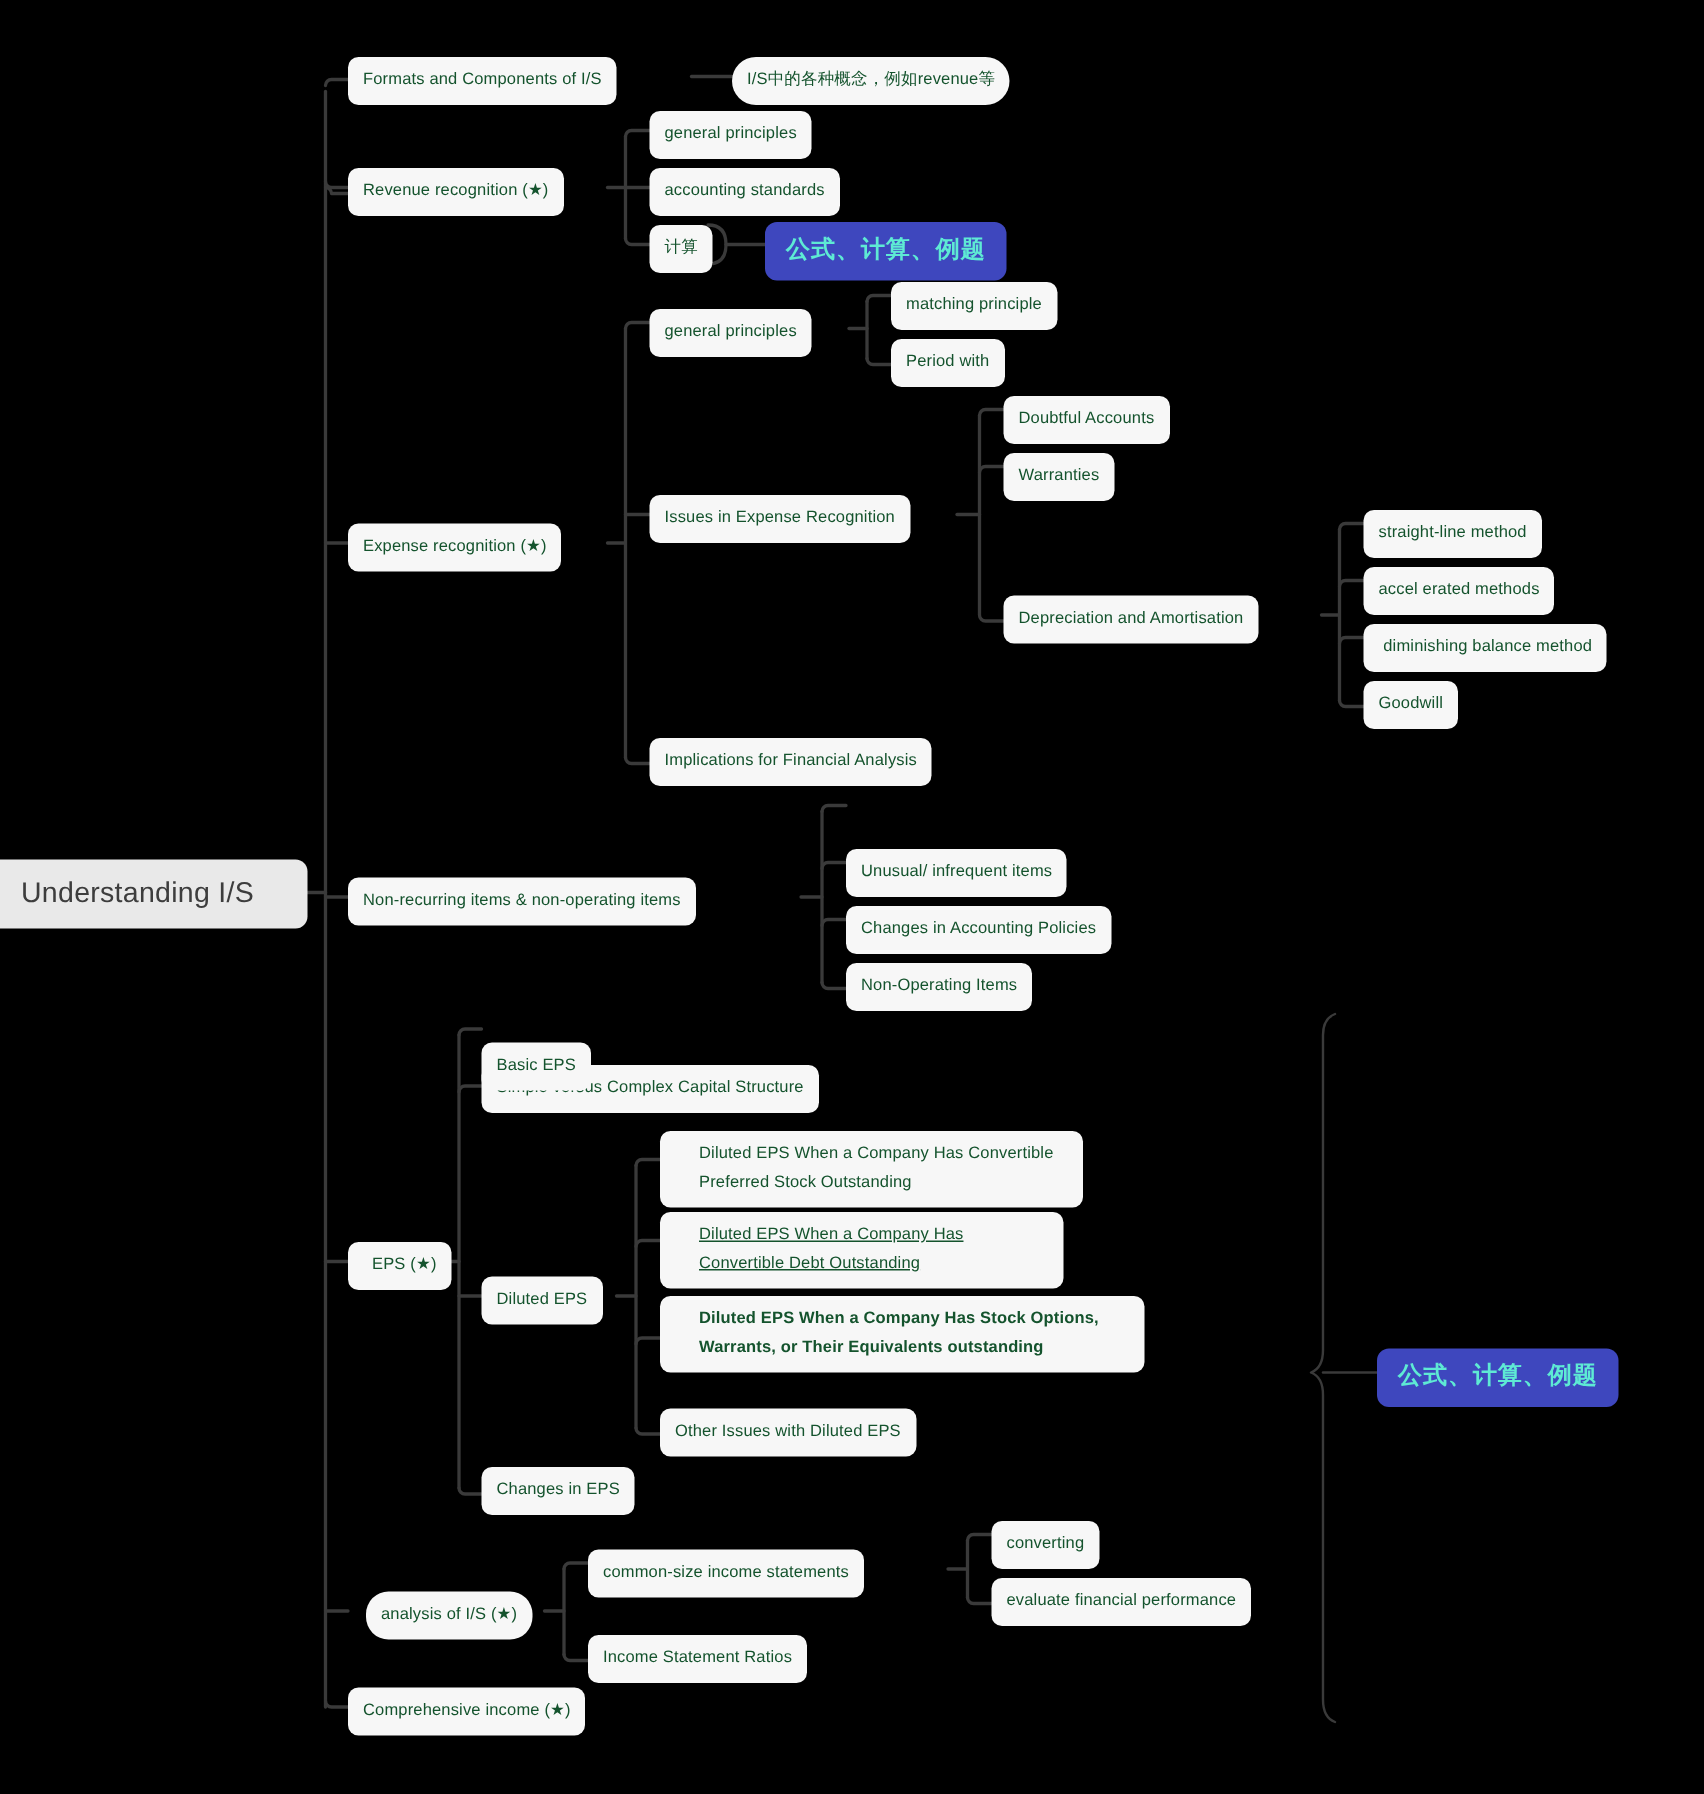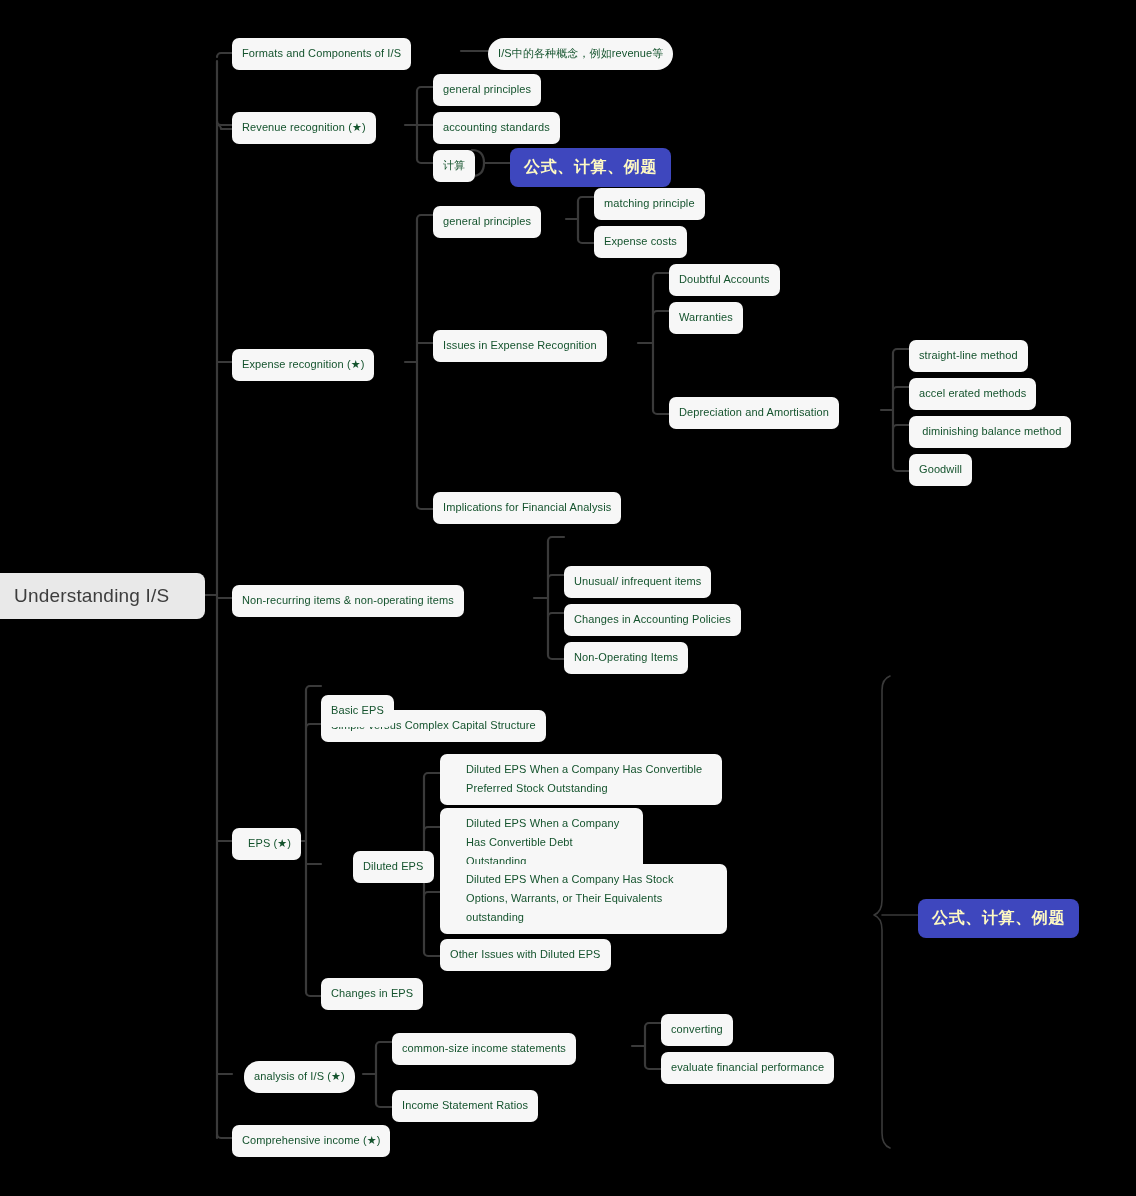--- a/index.html
+++ b/index.html
@@ -39,21 +39,21 @@
   .node.root {
     background: #E9E9E9;
     color: #3D3D3D;
     font-size: 19px;
     line-height: 25px;
     padding: 10px 14px 11px 20px;
     border-radius: 0 8px 8px 0;
   }
   .node.blue {
     background: #3E47BE;
-    color: #fef9c3;
+    color: #5eead4;
     font-weight: bold;
     font-size: 16px;
     line-height: 22px;
     padding: 8px 14px 9px 14px;
     border-radius: 8px;
     letter-spacing: 0.04em;
   }
   .node.wrap {
     white-space: normal;
     padding-left: 26px;
@@ -159,21 +159,21 @@
   <div class="node" style="left:232px; top:112px;">Revenue recognition (★)</div>
   <div class="node" style="left:433px; top:74px;">general principles</div>
   <div class="node" style="left:433px; top:112px;">accounting standards</div>
   <div class="node" style="left:433px; top:150px;">计算</div>
   <div class="node blue" style="left:510px; top:148px;">公式、计算、例题</div>
 
   <div class="node" style="left:232px; top:349px;">Expense recognition (★)</div>
 
   <div class="node" style="left:433px; top:206px;">general principles</div>
   <div class="node" style="left:594px; top:188px;">matching principle</div>
-  <div class="node" style="left:594px; top:226px;">Expense costs</div>
+  <div class="node" style="left:594px; top:226px;">Period with</div>
 
   <div class="node" style="left:433px; top:330px;">Issues in Expense Recognition</div>
   <div class="node" style="left:669px; top:264px;">Doubtful Accounts</div>
   <div class="node" style="left:669px; top:302px;">Warranties</div>
   <div class="node" style="left:669px; top:397px;">Depreciation and Amortisation</div>
 
   <div class="node" style="left:909px; top:340px;">straight-line method</div>
   <div class="node" style="left:909px; top:378px;">accel erated methods</div>
   <div class="node" style="left:909px; top:416px;"> diminishing balance method</div>
   <div class="node" style="left:909px; top:454px;">Goodwill</div>
@@ -181,25 +181,25 @@
   <div class="node" style="left:433px; top:492px;">Implications for Financial Analysis</div>
 
   <div class="node" style="left:232px; top:585px;">Non-recurring items &amp; non-operating items</div>
   <div class="node" style="left:564px; top:566px;">Unusual/ infrequent items</div>
   <div class="node" style="left:564px; top:604px;">Changes in Accounting Policies</div>
   <div class="node" style="left:564px; top:642px;">Non-Operating Items</div>
 
   <div class="node" style="left:232px; top:828px;padding-left:16px;">EPS (★)</div>
   <div class="node" style="left:321px; top:677px;margin-top:33px;">Simple versus Complex Capital Structure</div>
   <div class="node" style="left:321px; top:695px;">Basic EPS</div>
-  <div class="node" style="left:321px; top:851px;margin-left:32px;">Diluted EPS</div>
+  <div class="node" style="left:321px; top:851px;">Diluted EPS</div>
 
   <div class="node wrap" style="left:440px; top:754px; width:282px;">Diluted EPS When a Company Has Convertible Preferred Stock Outstanding</div>
-  <div class="node wrap" style="left:440px; top:808px; width:203px;">Diluted EPS When a Company Has Convertible Debt Outstanding</div>
-  <div class="node wrap" style="left:440px; top:864px; width:287px;">Diluted EPS When a Company Has Stock Options, Warrants, or Their Equivalents outstanding</div>
+  <div class="node wrap" style="left:440px; top:808px; width:269px;text-decoration:underline;">Diluted EPS When a Company Has Convertible Debt Outstanding</div>
+  <div class="node wrap" style="left:440px; top:864px; width:323px;font-weight:bold;">Diluted EPS When a Company Has Stock Options, Warrants, or Their Equivalents outstanding</div>
   <div class="node" style="left:440px; top:939px;">Other Issues with Diluted EPS</div>
 
   <div class="node" style="left:321px; top:978px;">Changes in EPS</div>
 
   <div class="node" style="left:244px; top:1061px;border-radius:15px;">analysis of I/S (★)</div>
   <div class="node" style="left:392px; top:1033px;">common-size income statements</div>
   <div class="node" style="left:661px; top:1014px;">converting</div>
   <div class="node" style="left:661px; top:1052px;">evaluate financial performance</div>
   <div class="node" style="left:392px; top:1090px;">Income Statement Ratios</div>
 

